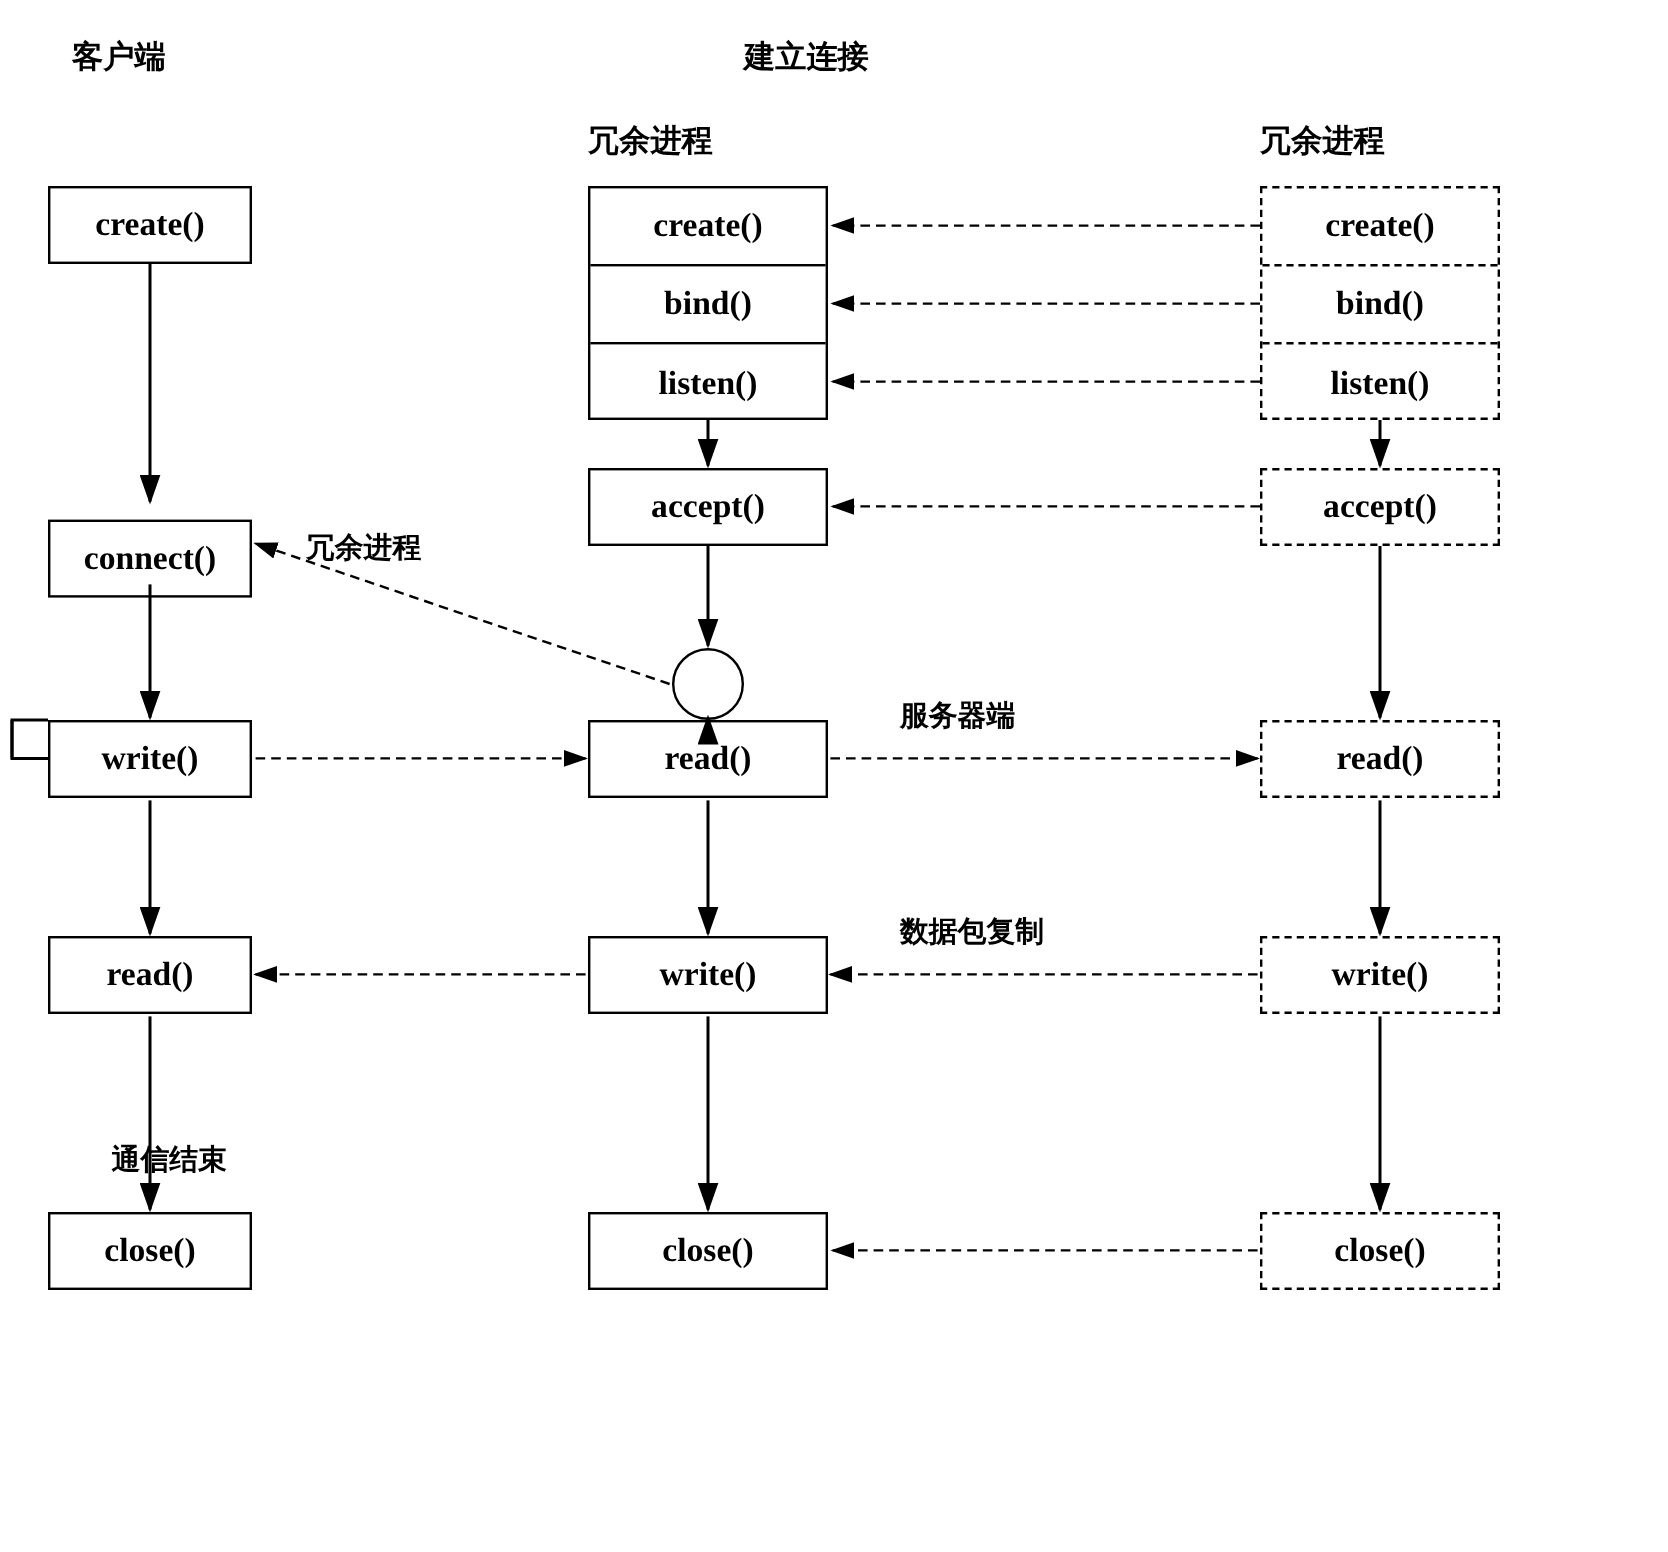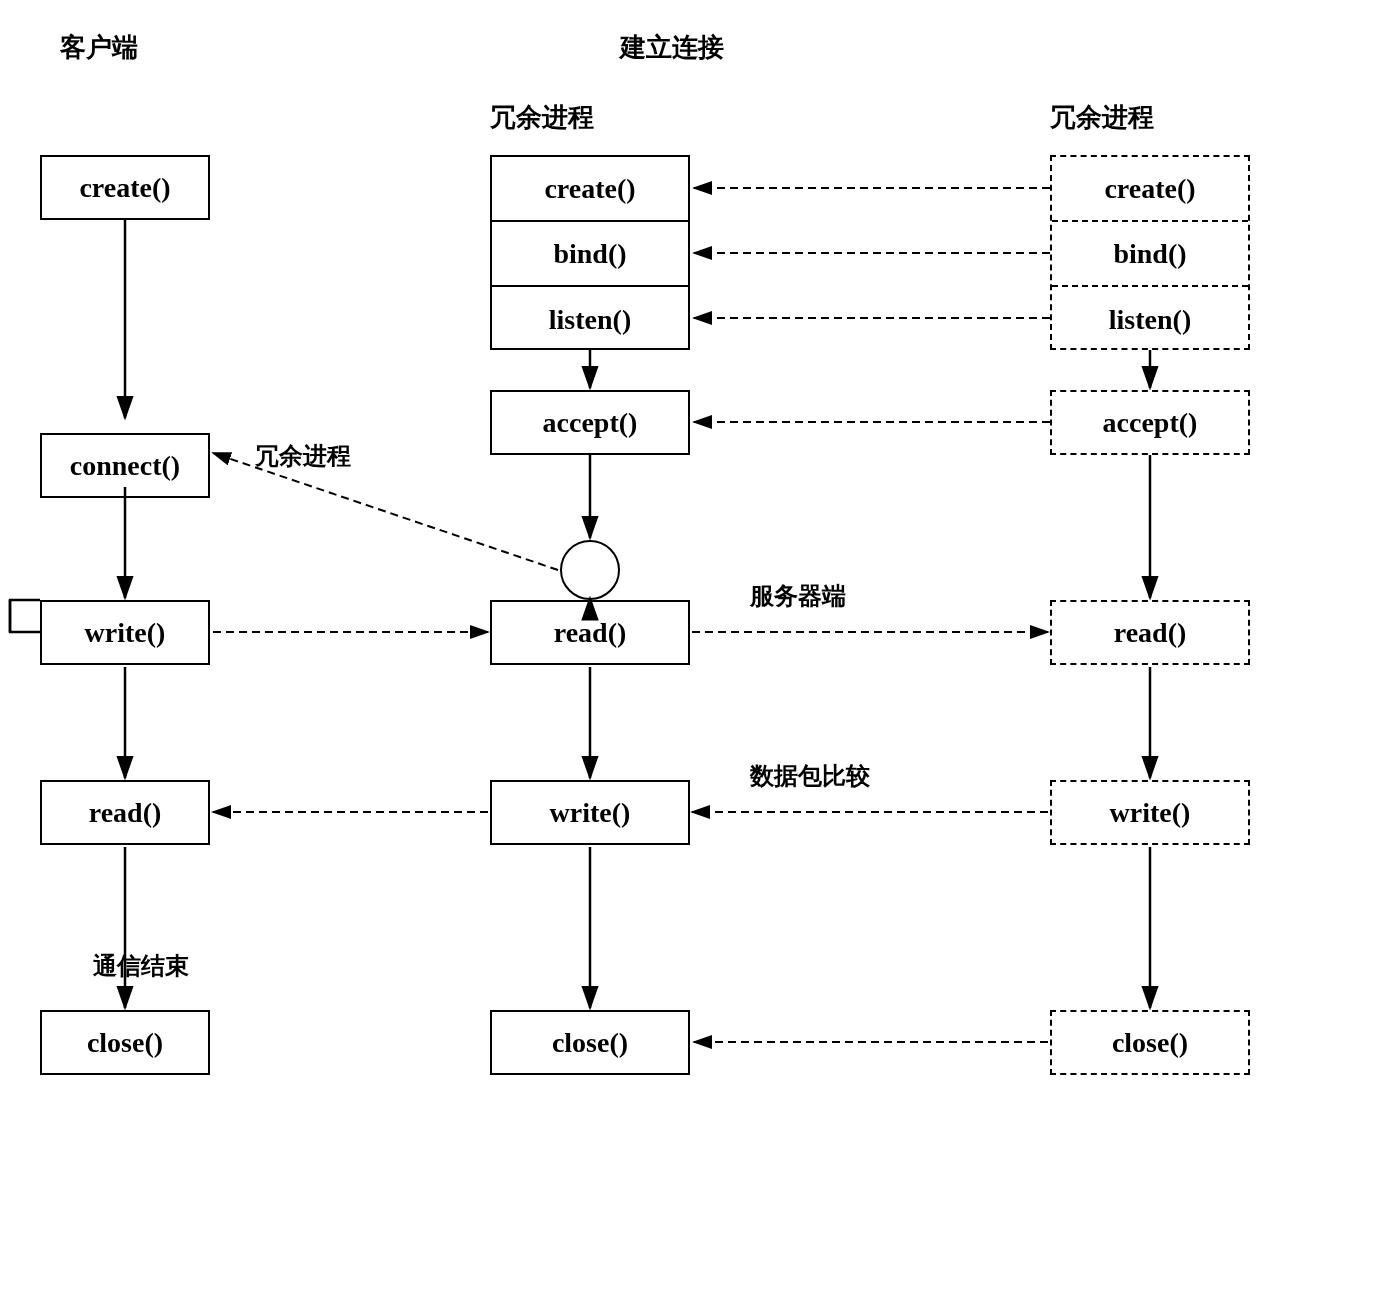--- a/index.html
+++ b/index.html
@@ -155,21 +155,21 @@
   <div class="box-dashed" style="left:1050px; top:390px; width:200px; height:65px;">accept()</div>
 
   <div class="box-dashed" style="left:1050px; top:600px; width:200px; height:65px;">read()</div>
 
   <div class="box-dashed" style="left:1050px; top:780px; width:200px; height:65px;">write()</div>
 
   <div class="box-dashed" style="left:1050px; top:1010px; width:200px; height:65px;">close()</div>
 
   <div class="label" style="left:255px; top:440px; font-size:24px;">冗余进程</div>
   <div class="label" style="left:750px; top:580px; font-size:24px;">服务器端</div>
-  <div class="label" style="left:750px; top:760px; font-size:24px;">数据包比较</div>
+  <div class="label" style="left:750px; top:760px; font-size:24px;">数据包复制</div>
   <div class="label" style="left:93px; top:950px; font-size:24px;">通信结束</div>
 
   <svg class="arrows-svg">
     <defs>
       <marker id="arrow" markerWidth="10" markerHeight="7" refX="9" refY="3.5" orient="auto">
         <polygon points="0 0, 10 3.5, 0 7" fill="#000"></polygon>
       </marker>
       <marker id="arrow-open" markerWidth="10" markerHeight="7" refX="9" refY="3.5" orient="auto">
         <polygon points="0 0, 10 3.5, 0 7" fill="#000"></polygon>
       </marker>

